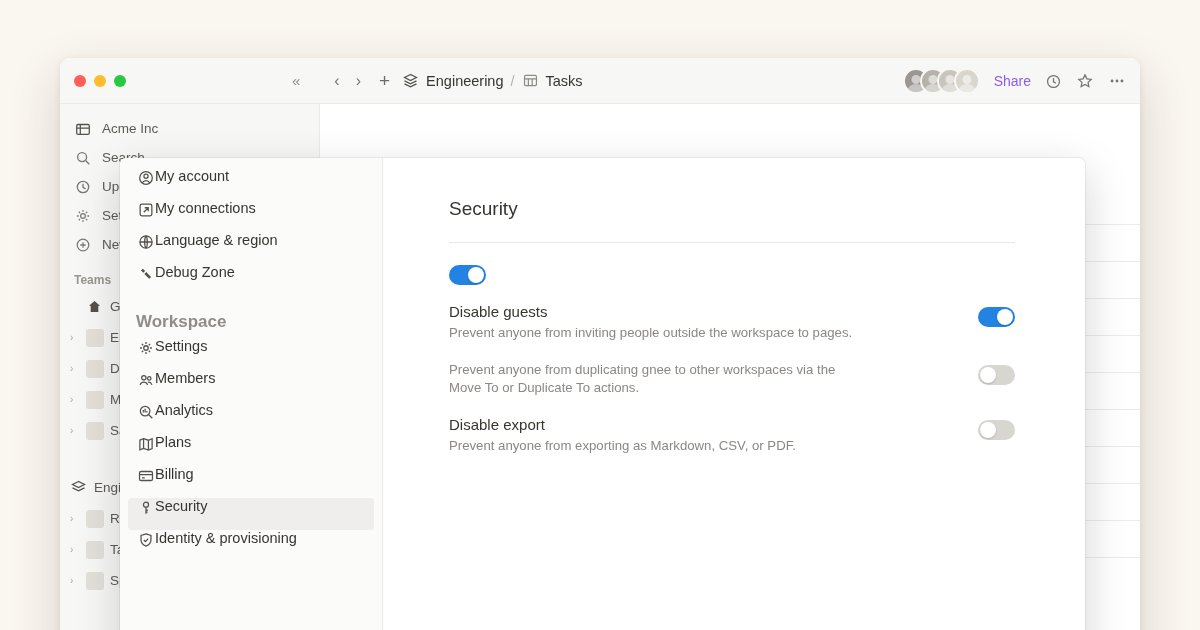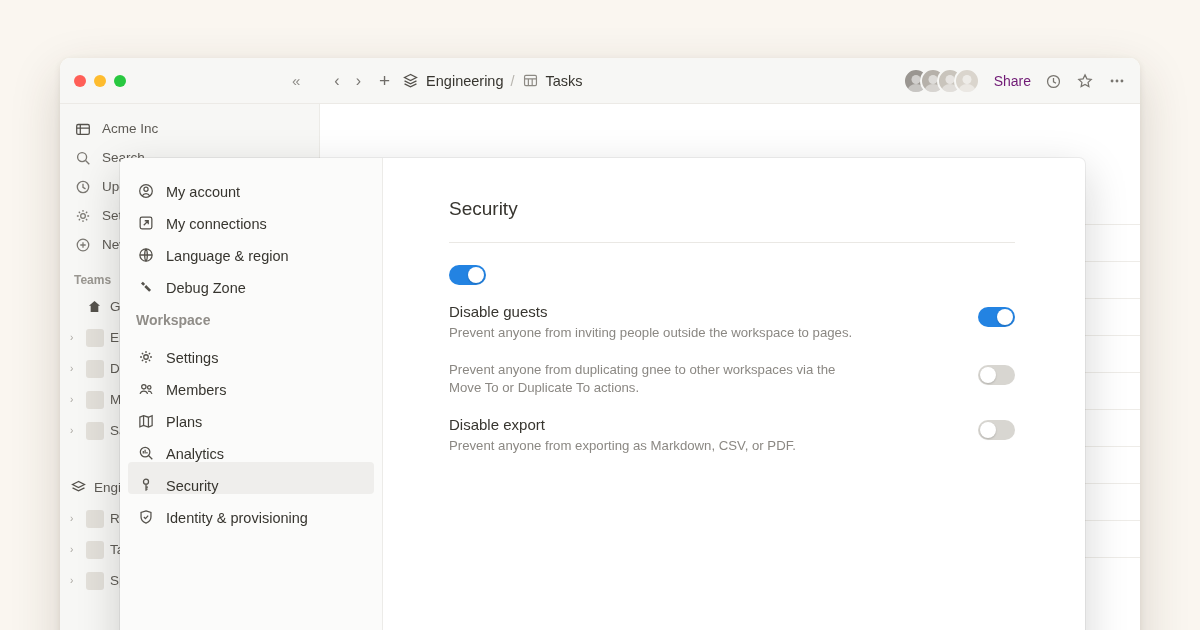--- a/index.html
+++ b/index.html
@@ -58,21 +58,21 @@
   .av::after {
     content: ""; position: absolute; left: 50%; top: 5px;
     width: 9px; height: 9px; border-radius: 50%;
     background: rgba(255,255,255,0.55); transform: translateX(-50%);
   }
   .av::before {
     content: ""; position: absolute; left: 50%; bottom: -6px;
     width: 17px; height: 14px; border-radius: 50% 50% 0 0;
     background: rgba(255,255,255,0.45); transform: translateX(-50%);
   }
-  .share-label { font-size: 14px; color: #701a75; }
+  .share-label { font-size: 14px; color: #8b5cf6; }
   .tb-ico { color: #78756f; font-size: 16px; }
 
   
   .wbody { position: relative; height: 574px; background: #fff; }
 
   
   .appsidebar {
     position: absolute; left: 0; top: 0; width: 260px; height: 574px;
     background: #f7f7f5; border-right: 1px solid #ecebe7;
   }
@@ -101,29 +101,29 @@
     box-shadow: 0 14px 44px rgba(15,15,15,0.18), 0 0 0 1px rgba(15,15,15,0.06);
     display: flex; overflow: hidden;
   }
   .ms-sidebar {
     width: 263px; flex: none; background: #fbfbfa;
     border-right: 1px solid #ecebe8;
     padding: 10px 0 0;
     overflow: hidden;
   }
   .ms-item {
-    display: flex; align-items: flex-end; gap: 11px;
+    display: flex; align-items: flex-start; 
     height: 32px; margin: 0 8px; padding: 0 8px;
     border-radius: 4px;
     font-size: 14.5px; color: #37352f;
   }
   .ms-item.active { background: #efeeec; }
   .ms-icon { width: 19px; height: 19px; flex: none; color: #5c5a55; display: flex; align-items: center; justify-content: center; }
   .ms-group-label {
-    padding: 16px 16px 6px; font-size: 14px; color: #908d88; font-weight: 600;
+    padding: 16px 16px 6px; font-size: 17px; color: #908d88; font-weight: 600;
   }
 
   .ms-main { flex: 1; padding: 40px 0 0 66px; position: relative; }
   .ms-title { font-size: 19px; color: #37352f; font-weight: 400; }
   .ms-rule { margin-top: 22px; width: 566px; height: 1px; background: #eae8e4; }
 
   .setting {
     width: 566px; display: flex; align-items: flex-start;
     padding: 18px 0 0;
   }
@@ -407,37 +407,46 @@
                 <circle cx="13.6" cy="8.2" r="1.9"></circle>
                   <path d="M12.2 12.6c1.8-.4 3.6.6 4.4 2.8"></path>
               </svg>
             </span>
             <span>Members</span>
           </div>
 
           <div class="ms-item">
             <span class="ms-icon">
               <svg viewBox="0 0 20 20" width="18" height="18" fill="none" stroke="#55524c" stroke-width="1.4">
+                <circle cx="9" cy="9" r="5.3"></circle>
+                  <path d="M12.8 12.8 17 17M7 10.5V7.8M9 10.5V6.4M11 10.5V8.8"></path>
+              </svg>
+            </span>
+            <span>Analytics</span>
+          </div>
+
+          <div class="ms-item">
+            <span class="ms-icon">
+              <svg viewBox="0 0 20 20" width="18" height="18" fill="none" stroke="#55524c" stroke-width="1.4">
                 <path d="M3.2 5.6 7.3 4l5.4 1.8 4.1-1.6v11l-4.1 1.6L7.3 15l-4.1 1.6v-11Z"></path>
                   <path d="M7.3 4v11M12.7 5.8v11"></path>
               </svg>
             </span>
             <span>Plans</span>
           </div>
 
           <div class="ms-item">
             <span class="ms-icon">
               <svg viewBox="0 0 20 20" width="18" height="18" fill="none" stroke="#55524c" stroke-width="1.4">
-                <circle cx="9" cy="9" r="5.3"></circle>
-                  <path d="M12.8 12.8 17 17M7 10.5V7.8M9 10.5V6.4M11 10.5V8.8"></path>
-              </svg>
-            </span>
-            <span>Analytics</span>
-          </div>
-
+                <rect x="2.8" y="5" width="14.4" height="10" rx="1.8"></rect>
+                  <path d="M2.8 8.6h14.4M5.6 12.2h3"></path>
+              </svg>
+            </span>
+            <span>Billing</span>
+          </div>
 
           <div class="ms-item active">
             <span class="ms-icon">
               <svg viewBox="0 0 20 20" width="18" height="18" fill="none" stroke="#55524c" stroke-width="1.4">
                 <circle cx="10" cy="6.3" r="2.8"></circle>
                   <path d="M10 9.1v7.3M10 12.4h2.2M10 14.6h1.8"></path>
               </svg>
             </span>
             <span>Security</span>
           </div>

